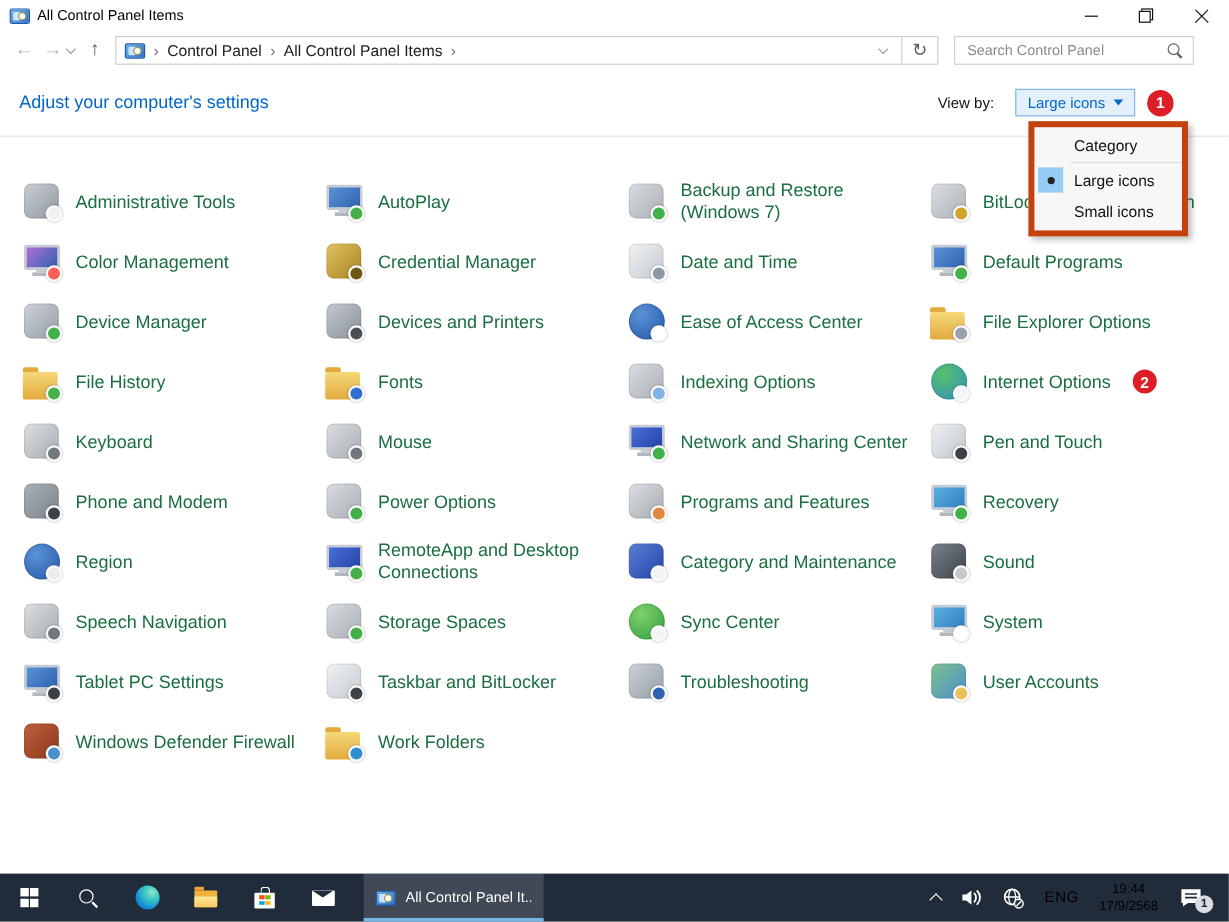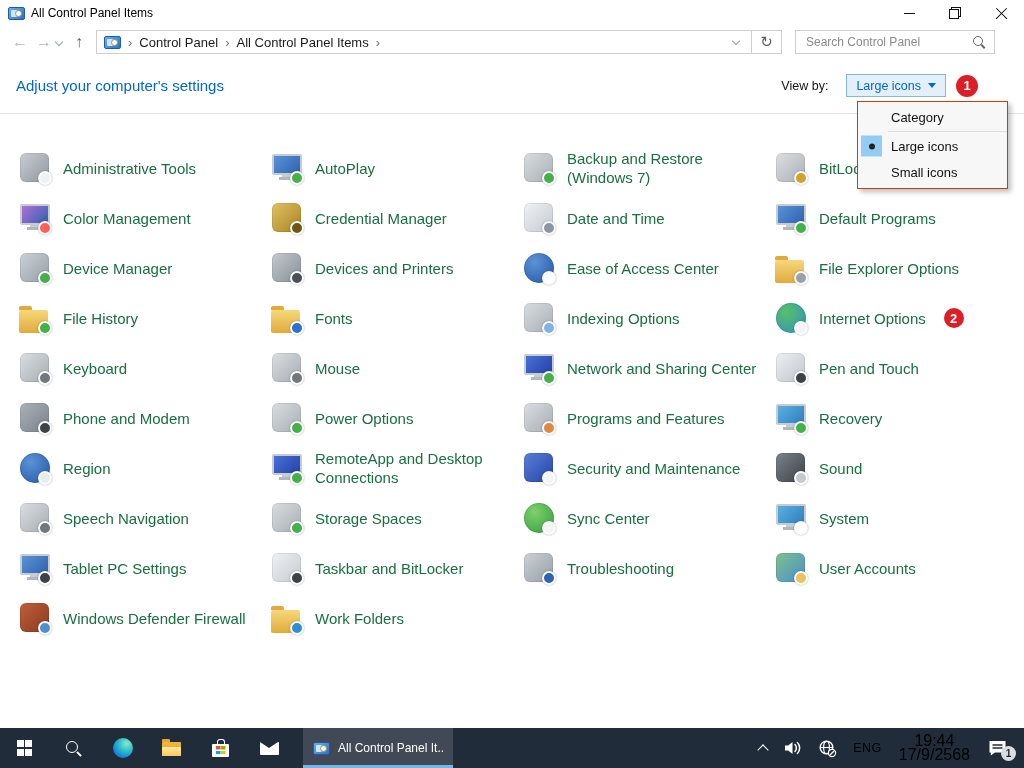--- a/index.html
+++ b/index.html
@@ -56,21 +56,21 @@
   .viewby-label{font-size:12.5px;color:#111;margin-right:18px;}
   .viewby-btn{display:flex;align-items:center;gap:7px;color:#0066cc;font-size:12.5px;
     background:#e3f0fb;border:1px solid #84b6e2;padding:3px 9px;height:23px;}
   .caret-down{width:0;height:0;border-left:4px solid transparent;border-right:4px solid transparent;border-top:5px solid #0066cc;}
   .badge{min-width:22px;height:22px;border-radius:50%;background:#dc1f26;color:#fff;font-weight:700;font-size:13px;
     display:inline-flex;align-items:center;justify-content:center;}
   .badge-header{margin-left:10px;}
   .badge-inline{width:20px;height:20px;min-width:20px;margin-left:9px;flex:0 0 20px;}
 
   
-  .view-menu{position:absolute;left:857px;top:101px;width:151px;background:#f7f7f7;border:1px solid #c2410c;
+  .view-menu{position:absolute;left:857px;top:101px;width:133px;background:#f7f7f7;border:5px solid #c2410c;
     box-shadow:3px 3px 5px rgba(0,0,0,.25);z-index:60;padding:2px 0 3px 0;}
   .menu-item{height:26px;display:flex;align-items:center;position:relative;padding-left:33px;font-size:13px;color:#111;}
   .menu-sep{height:1px;background:#dedede;margin:1px 0 1px 30px;}
   .radio-box{position:absolute;left:3px;top:50%;transform:translateY(-50%);width:21px;height:21px;background:#94ccf3;
     display:flex;align-items:center;justify-content:center;}
   .radio-dot{width:6px;height:6px;border-radius:50%;background:#222;}
 
   
   .grid{position:absolute;left:16px;top:143px;display:grid;grid-template-columns:repeat(4,252px);grid-auto-rows:50px;}
   .cp-item{display:flex;align-items:center;gap:9px;padding-right:4px;}
@@ -120,25 +120,25 @@
   .mail-icon{position:relative;width:19px;height:13px;background:#fff;border-radius:1px;overflow:hidden;}
   .mail-icon::before{content:'';position:absolute;top:0;left:0;width:0;height:0;
     border-left:9.5px solid transparent;border-right:9.5px solid transparent;border-top:6px solid #212c3a;}
   .mail-icon::after{content:'';position:absolute;top:-4px;left:2px;width:15px;height:9px;background:#fff;
     transform:rotate(0deg);clip-path:polygon(50% 100%,0 0,100% 0);display:none;}
   .task-btn{position:relative;width:150px;margin-left:9px;background:rgba(255,255,255,.14);
     display:flex;align-items:center;gap:8px;padding:0 10px;color:#fff;font-size:12px;}
   .task-btn::after{content:'';position:absolute;left:0;right:0;bottom:0;height:3px;background:#75b6e8;}
   .task-label{white-space:nowrap;overflow:hidden;}
 
-  .tray{margin-left:auto;display:flex;align-items:center;color:#fff;padding-right:4px;}
+  .tray{margin-left:auto;display:flex;align-items:center;color:#fff;padding-right:9px;}
   .tray-btn{height:40px;display:flex;align-items:center;justify-content:center;padding:0 8px;}
   .chev-up{width:8px;height:8px;border-left:1.8px solid #fff;border-top:1.8px solid #fff;transform:rotate(45deg);margin-top:4px;}
   .lang{font-size:12.5px;letter-spacing:.5px;}
-  .clock{display:flex;flex-direction:column;align-items:center;justify-content:flex-end;font-size:16px;line-height:14px;padding:0 9px;}
+  .clock{display:flex;flex-direction:column;align-items:center;justify-content:flex-end;font-size:11px;line-height:14px;padding:0 9px;}
   .action{position:relative;padding-right:12px;}
   .count-badge{position:absolute;right:4px;bottom:7px;width:15px;height:15px;border-radius:50%;background:#d9dde1;
     color:#1a2430;font-size:10px;font-weight:700;display:flex;align-items:center;justify-content:center;}
 </style>
 </head>
 <body>
 
 <div class="window">
 
   <div class="titlebar">
@@ -376,21 +376,21 @@
           <span class="shape"></span>
           <span class="accent"></span>
         </span>
         <span class="cp-label">RemoteApp and Desktop Connections</span>
       </div>
       <div class="cp-item">
         <span class="cp-icon ic-box" style="--c1: #5a7fd6; --c2: #2344a8; --ac: #f2f5f7;">
           <span class="shape"></span>
           <span class="accent"></span>
         </span>
-        <span class="cp-label">Security and Maintenance</span>
+        <span class="cp-label">Category and Maintenance</span>
       </div>
       <div class="cp-item">
         <span class="cp-icon ic-box" style="--c1: #7a828a; --c2: #3c4248; --ac: #c4c9ce;">
           <span class="shape"></span>
           <span class="accent"></span>
         </span>
         <span class="cp-label">Sound</span>
       </div>
       <div class="cp-item">
         <span class="cp-icon ic-box" style="--c1: #dcdfe2; --c2: #a5acb2; --ac: #70777e;">

